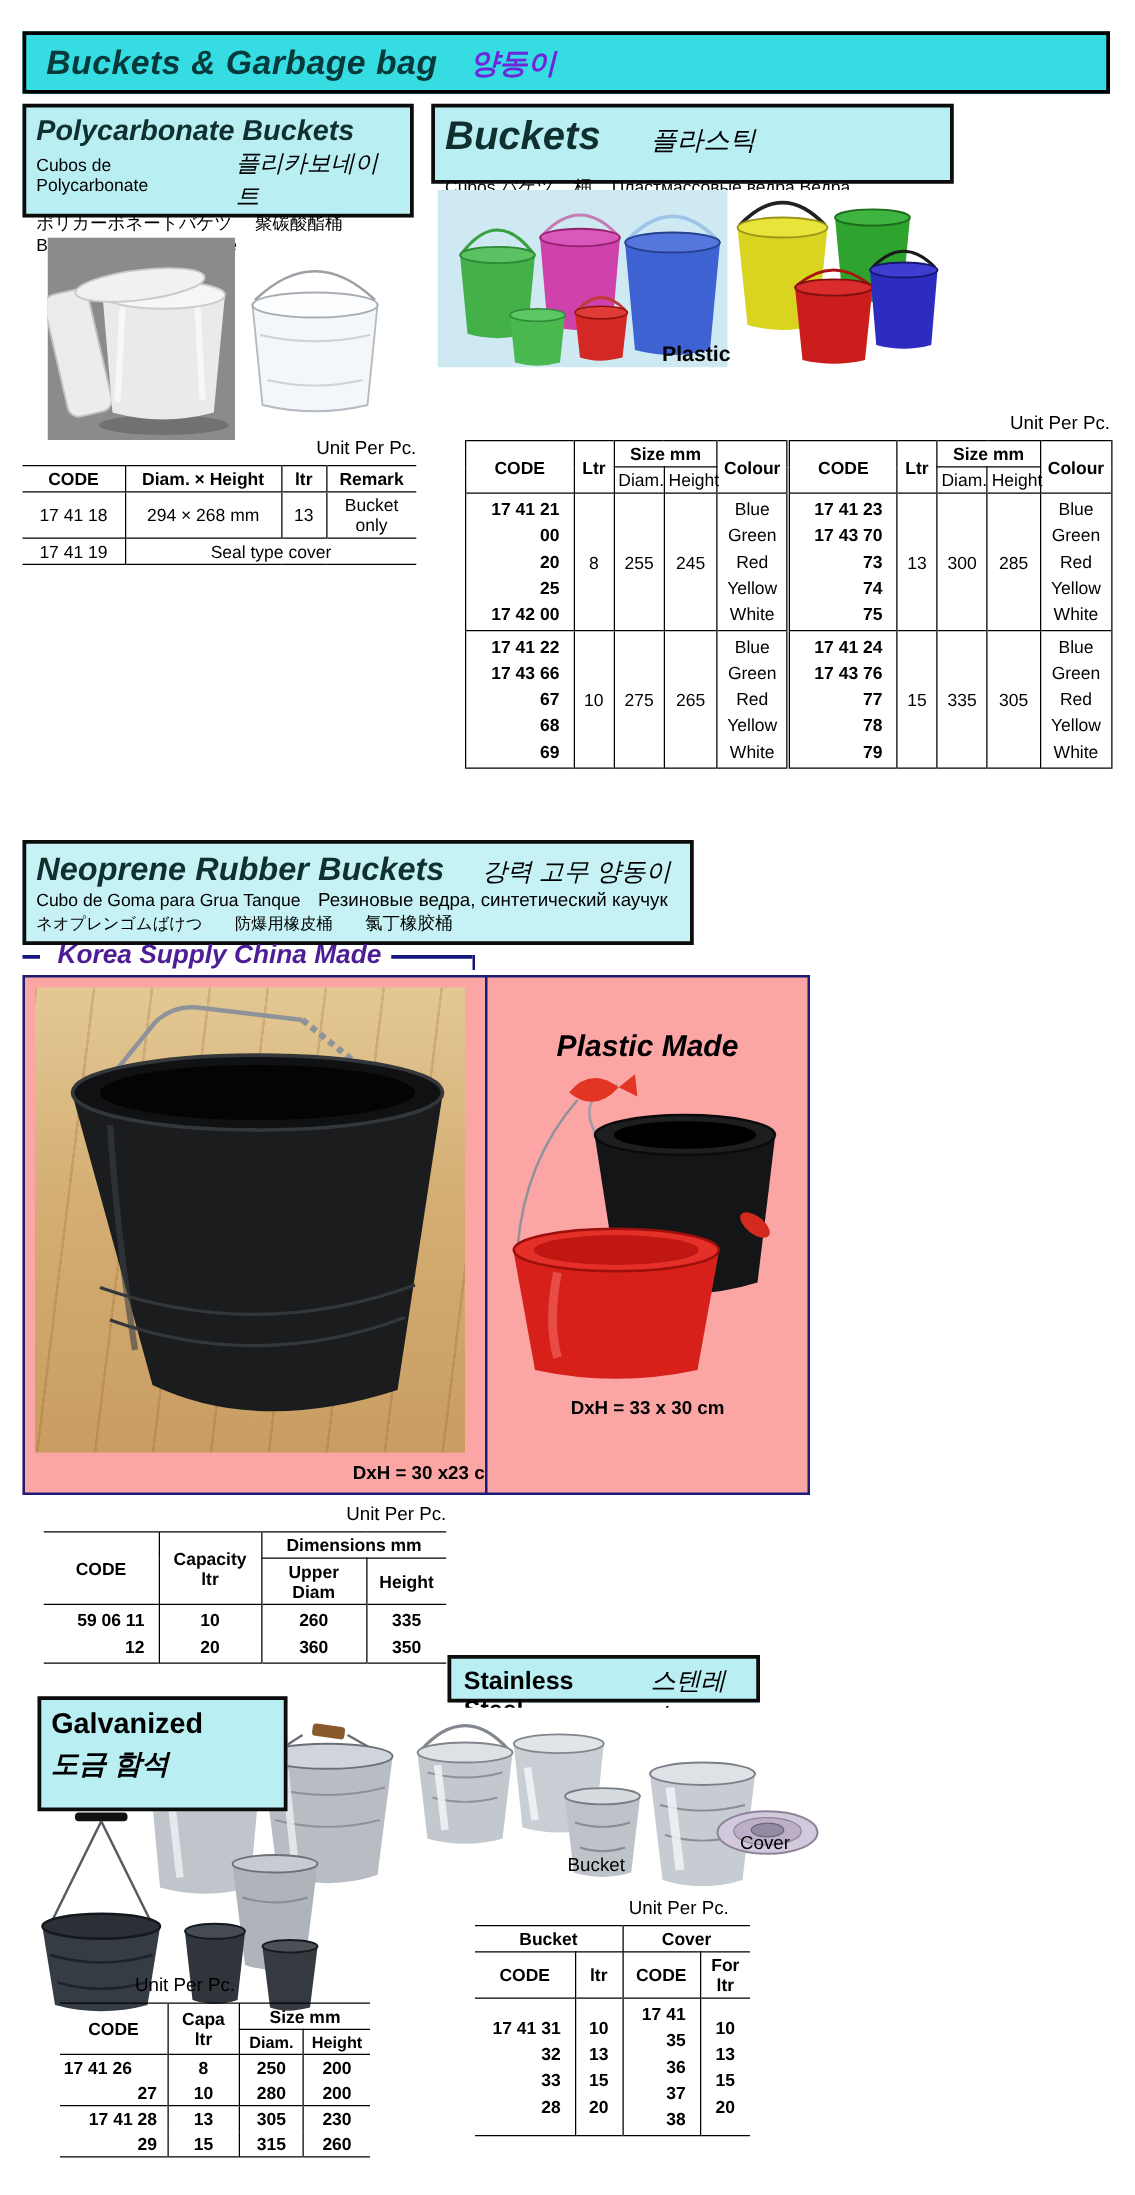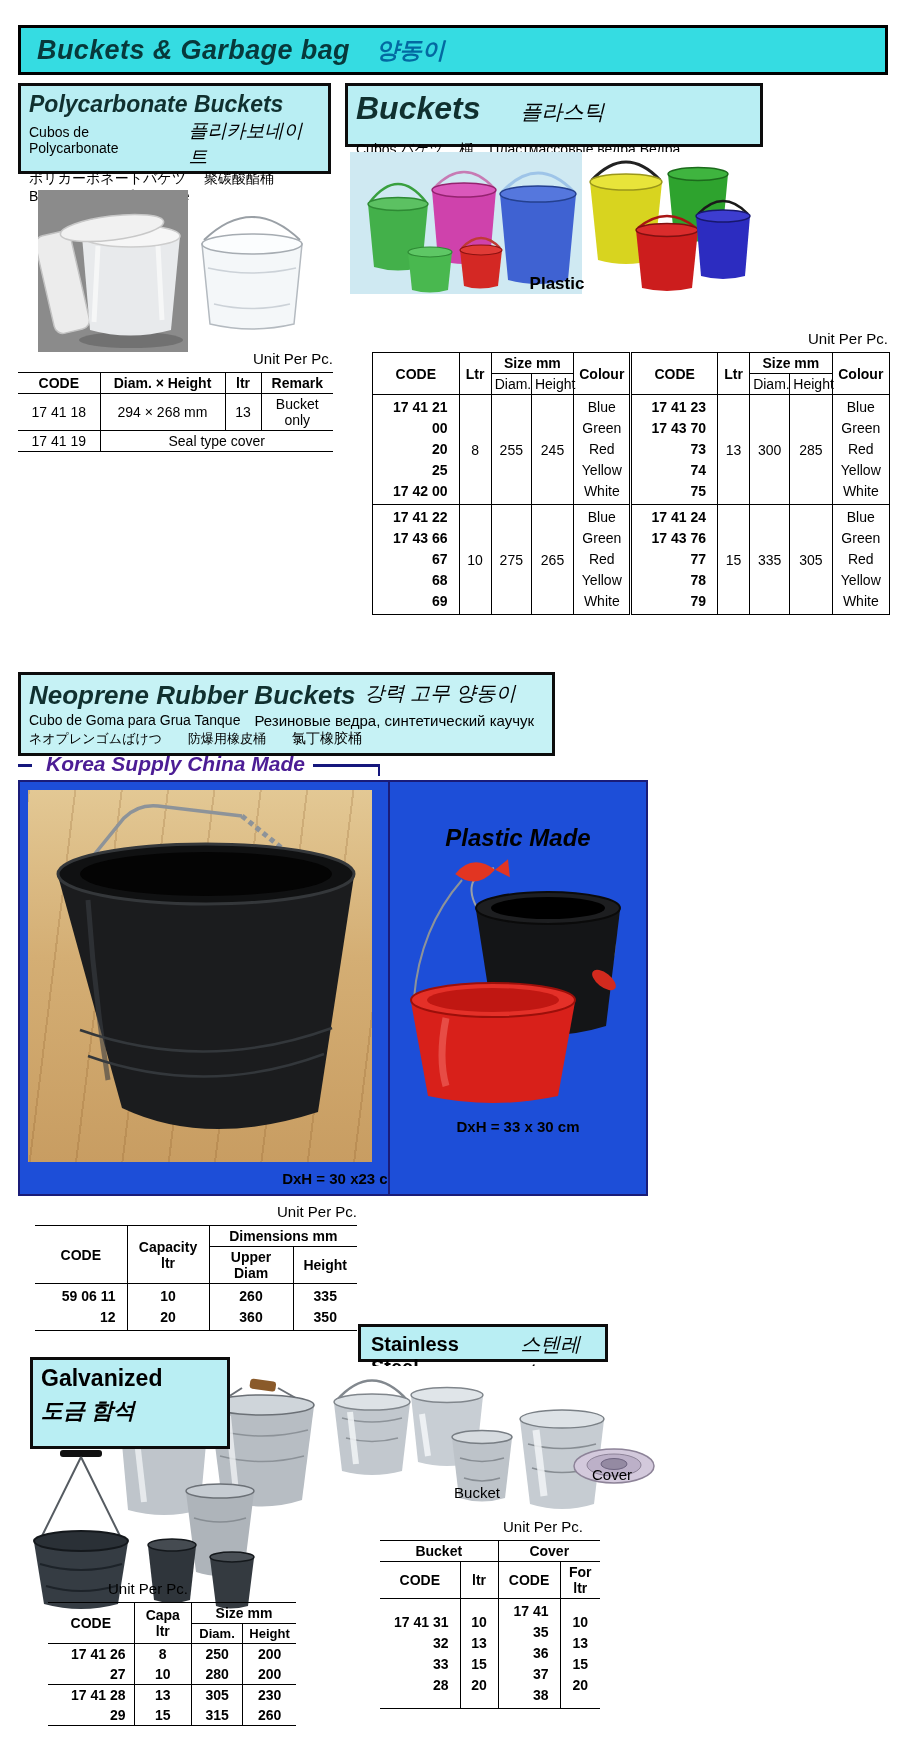--- a/index.html
+++ b/index.html
@@ -4,41 +4,41 @@
 <style>
   *{margin:0;padding:0;box-sizing:border-box}
   html,body{background:#fff}
   body{width:908px;height:1756px;position:relative;font-family:"Liberation Sans",sans-serif;color:#000;overflow:hidden}
   .abs{position:absolute}
 
   
   .banner{left:18px;top:25px;width:870px;height:50px;background:#35dce2;border:3px solid #000;
           display:flex;align-items:center;padding-left:16px;gap:26px}
   .banner .t{font:italic bold 27px "Liberation Sans",sans-serif;color:#07393b;letter-spacing:.4px}
-  .banner .k{font:italic bold 23px "Liberation Sans",sans-serif;color:#0369a1}
+  .banner .k{font:italic bold 23px "Liberation Sans",sans-serif;color:#6d28d9}
   .secbox{background:#b9eef3;border:3px solid #0c0c0c;padding:5px 8px}
   .sec-title{font:italic bold 23px "Liberation Sans",sans-serif;color:#10302f}
   .sub{font:14px "Liberation Sans",sans-serif}
   .kr-big{font:italic 19px "Liberation Sans",sans-serif}
 
   
   table{border-collapse:collapse;table-layout:fixed}
   th,td{font:14px "Liberation Sans",sans-serif;text-align:center;padding:2px 3px;vertical-align:middle}
   th{font-weight:bold}
   .br{border-right:1.5px solid #000}
   .brd{border-right:3px double #000}
   .bb{border-bottom:1.5px solid #000}
   .bt{border-top:1.5px solid #000}
   .tbl{border-top:1.5px solid #000;border-bottom:1.5px solid #000}
   .codes div{text-align:right;padding-right:8px;font-weight:bold}
   .stack div{line-height:21px}
   .bold td,.bold{font-weight:bold}
 
   
-  .panel{border:2.5px solid #1a1c78;background:#1d4ed8}
+  .panel{border:2.5px solid #1a1c78;background:#fca5a5}
   .wood{background:
         repeating-linear-gradient(97deg,rgba(120,70,20,.18) 0 2px,rgba(0,0,0,0) 2px 46px),
         linear-gradient(180deg,#e3c894 0%,#d4ae74 45%,#c89d62 100%)}
   .caption{font:bold 15px "Liberation Sans",sans-serif}
   .unit{font:15px "Liberation Sans",sans-serif}
   .navy-it{font:italic bold 21px "Liberation Sans",sans-serif;color:#4c1d95}
   .kline{height:2.5px;background:#15177c;flex:1;margin-top:12px}
   .kline.shrt{flex:0 0 14px;margin-right:6px}
   .ktick{width:2.5px;height:12px;background:#15177c;margin-top:12px}
 </style>
@@ -257,21 +257,21 @@
           <div>Green</div>
           <div>Red</div>
           <div>Yellow</div>
           <div>White</div>
     </td>
   </tr>
 </tbody>
   </table>
 
 <div class="abs secbox" style="left:18px;top:672px;width:537px;height:84px;background:#c6f2f5">
-  <div style="display:flex;align-items:flex-start;gap:9px">
+  <div style="display:flex;align-items:flex-end;gap:30px">
     <span class="sec-title" style="font-size:26px">Neoprene Rubber Buckets</span>
     <span class="kr-big" style="font-size:20px">강력 고무 양동이</span>
   </div>
   <div style="display:flex;gap:14px;margin-top:1px">
     <span class="sub">Cubo de Goma para Grua Tanque</span>
     <span class="sub" style="font-size:15px">Резиновые ведра, синтетический каучук</span>
   </div>
   <div style="display:flex;gap:26px;margin-top:1px">
     <span class="sub" style="font-size:13px">ネオプレンゴムばけつ</span>
     <span class="sub" style="font-size:13px">防爆用橡皮桶</span>
@@ -424,21 +424,21 @@
           <div>Capa</div>
           <div>ltr</div>
         </th>
     <th colspan="2" class="bb">Size mm</th>
   </tr>
   <tr>
     <th class="br" style="font-size:13px">Diam.</th>
     <th style="font-size:13px">Height</th>
   </tr>
   <tr class="bt bold">
-    <td class="br" style="text-align:right;padding-right:8px">17 41 26</td>
+    <td class="br" style="text-align:left;padding-right:8px">17 41 26</td>
     <td class="br">8</td>
     <td class="br">250</td>
     <td>200</td>
   </tr>
   <tr class="bold">
     <td class="br" style="text-align:right;padding-right:8px">27</td>
     <td class="br">10</td>
     <td class="br">280</td>
     <td>200</td>
   </tr>

